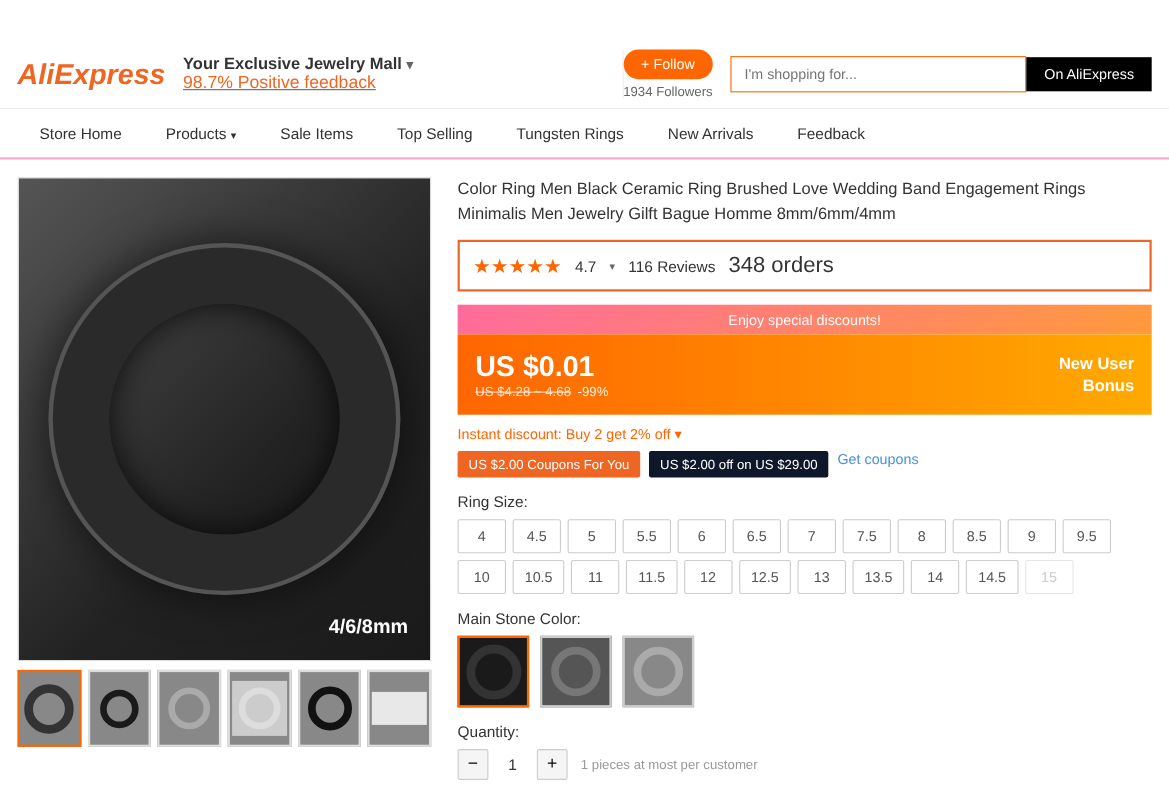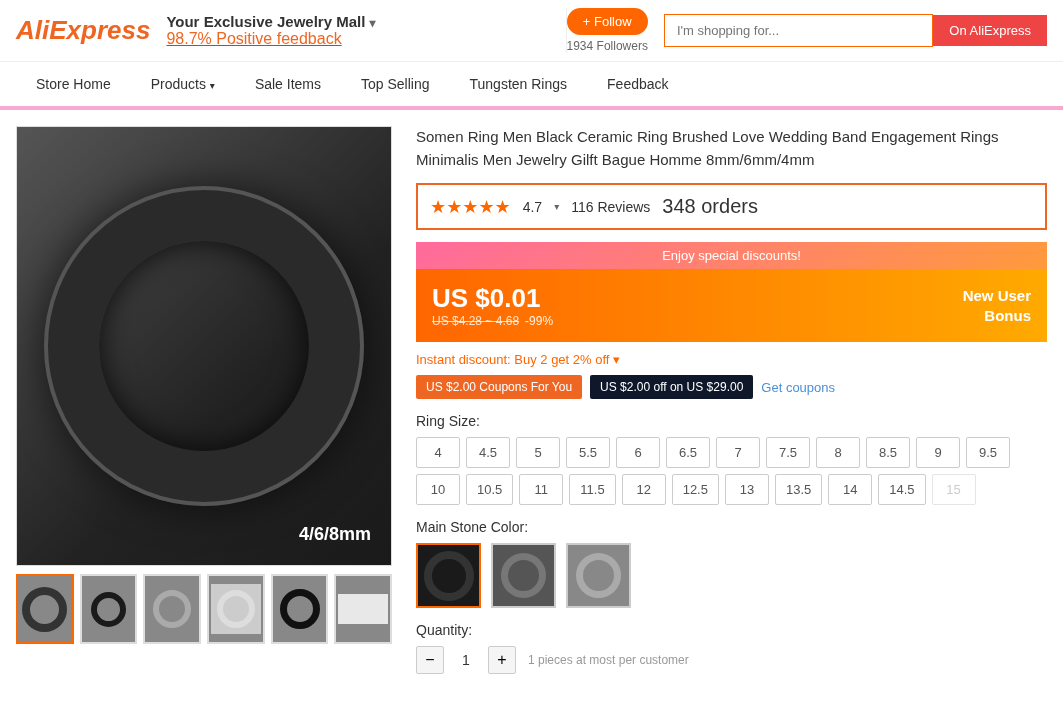--- a/index.html
+++ b/index.html
@@ -1,34 +1,34 @@
 <!DOCTYPE html>
 <html><head>
   <meta charset="utf-8">
   <style>
     * { box-sizing: border-box; margin: 0; padding: 0; }
     body { font-family: Arial, sans-serif; font-size: 14px; color: #333; background: #fff; }
 
     
-    .header { display: flex; align-items: center; padding: 8px 16px; border-bottom: 1px solid #eee; gap: 16px; }
+    .header { display: flex; align-items: center; padding: 8px 16px; border-bottom: 1px solid #eee; gap: 16px; margin-top: 37px; }
     .logo { color: #e62;font-size: 26px; font-weight: bold; font-style: italic; white-space: nowrap; }
     .store-info { flex: 1; }
     .store-name { font-size: 15px; font-weight: bold; color: #333; }
     .store-name .arrow { font-size: 12px; color: #666; }
     .store-meta { font-size: 16px; color: #666; text-decoration: underline; }
     .store-meta span { color: #e62; }
     .follow-section { text-align: center; border-left: 1px solid #eee; padding-left: 0; }
     .follow-btn { background: #f60; color: #fff; border: none; border-radius: 20px; padding: 6px 16px; font-size: 13px; cursor: pointer; }
     .followers-count { font-size: 12px; color: #666; margin-top: 4px; }
     .search-area { display: flex; align-items: center; gap: 0; flex: 1; max-width: 400px; margin-left: auto; }
     .search-input { flex: 1; border: 1px solid #f60; padding: 8px 12px; font-size: 13px; outline: none; }
-    .search-btn { background: #ef4444; color: #fff; border: none; padding: 8px 16px; font-size: 13px; cursor: pointer; white-space: nowrap; }
-
-    
-    .nav { display: flex; align-items: center; border-bottom: 4px solid #f9a8d4; padding: 0 16px; }
+    .search-btn { background: #000000; color: #fff; border: none; padding: 8px 16px; font-size: 13px; cursor: pointer; white-space: nowrap; }
+
+    
+    .nav { display: flex; align-items: center; border-bottom: 2px solid #f9a8d4; padding: 0 16px; }
     .nav-item { padding: 14px 20px; font-size: 14px; color: #333; cursor: pointer; white-space: nowrap; position: relative; }
     .nav-item .dropdown-arrow { font-size: 10px; }
 
     
     .main { display: flex; gap: 24px; padding: 16px; }
 
     
     .product-gallery { width: 376px; flex-shrink: 0; }
     .main-image { width: 100%; height: 440px; background: #333; border: 1px solid #ddd; display: flex; align-items: flex-end; justify-content: flex-end; overflow: hidden; position: relative; }
     .main-image-bg { width: 100%; height: 100%; background: linear-gradient(135deg, #555 0%, #222 60%, #1a1a1a 100%); display: flex; align-items: center; justify-content: center; }
@@ -60,21 +60,21 @@
     .price-now { font-size: 26px; font-weight: bold; color: #fff; }
     .price-was { font-size: 12px; color: rgba(255,255,255,0.8); text-decoration: line-through; }
     .price-discount { font-size: 12px; color: rgba(255,255,255,0.9); }
     .new-user-bonus { color: #fff; font-weight: bold; font-size: 15px; text-align: right; line-height: 1.3; }
 
     
     .instant-discount { font-size: 13px; color: #333; margin-bottom: 8px; }
     .instant-discount span { color: #f60; }
 
     
-    .coupon-row { display: flex; align-items: center; gap: 8px; margin-bottom: 14px; }
+    .coupon-row { display: flex; align-items: flex-start; gap: 8px; margin-bottom: 14px; }
     .coupon-btn { background: #e62; color: #fff; padding: 5px 10px; font-size: 12px; border: none; cursor: pointer; border-radius: 2px; }
     .coupon-btn2 { background: #0f172a; color: #fff; padding: 5px 10px; font-size: 12px; border: none; cursor: pointer; border-radius: 2px; }
     .get-coupons { color: #4a90d9; font-size: 13px; cursor: pointer; }
 
     
     .section-label { font-size: 14px; color: #333; margin-bottom: 8px; font-weight: normal; }
     .size-grid { display: flex; flex-wrap: wrap; gap: 6px; margin-bottom: 14px; }
     .size-btn { border: 1px solid #ccc; background: #fff; padding: 7px 10px; font-size: 13px; cursor: pointer; min-width: 44px; text-align: center; border-radius: 2px; color: #555; }
     .size-btn.disabled { color: #ccc; border-color: #e5e5e5; cursor: not-allowed; }
 
@@ -114,20 +114,21 @@
     <button class="search-btn">On AliExpress</button>
   </div>
 </div>
 
 <div class="nav">
   <div class="nav-item">Store Home</div>
   <div class="nav-item">Products <span class="dropdown-arrow">▾</span></div>
   <div class="nav-item">Sale Items</div>
   <div class="nav-item">Top Selling</div>
   <div class="nav-item">Tungsten Rings</div>
+  <div class="nav-item">New Arrivals</div>
   <div class="nav-item">Feedback</div>
 </div>
 
 <div class="main">
 
   <div class="product-gallery">
     <div class="main-image">
       <div class="main-image-bg">
         <div class="ring-visual"></div>
       </div>
@@ -153,21 +154,21 @@
       <div class="thumbnail">
         <div class="thumb-ring" style="width:40px;height:40px;border-width:7px;border-color:#111;"></div>
       </div>
       <div class="thumbnail">
         <div style="width:50px;height:30px;background:#e8e8e8;"></div>
       </div>
     </div>
   </div>
 
   <div class="product-info">
-    <div class="product-title">Somen Ring Men Black Ceramic Ring Brushed Love Wedding Band Engagement Rings Minimalis Men Jewelry Gilft Bague Homme 8mm/6mm/4mm</div>
+    <div class="product-title">Color Ring Men Black Ceramic Ring Brushed Love Wedding Band Engagement Rings Minimalis Men Jewelry Gilft Bague Homme 8mm/6mm/4mm</div>
 
     <div class="rating-row">
       <span class="stars">★★★★★</span>
       <span class="rating-num">4.7</span>
       <span class="dropdown-icon">▾</span>
       <span class="reviews-count">116 Reviews</span>
       <span class="orders-count">348 orders</span>
     </div>
 
     <div class="discount-banner">Enjoy special discounts!</div>

